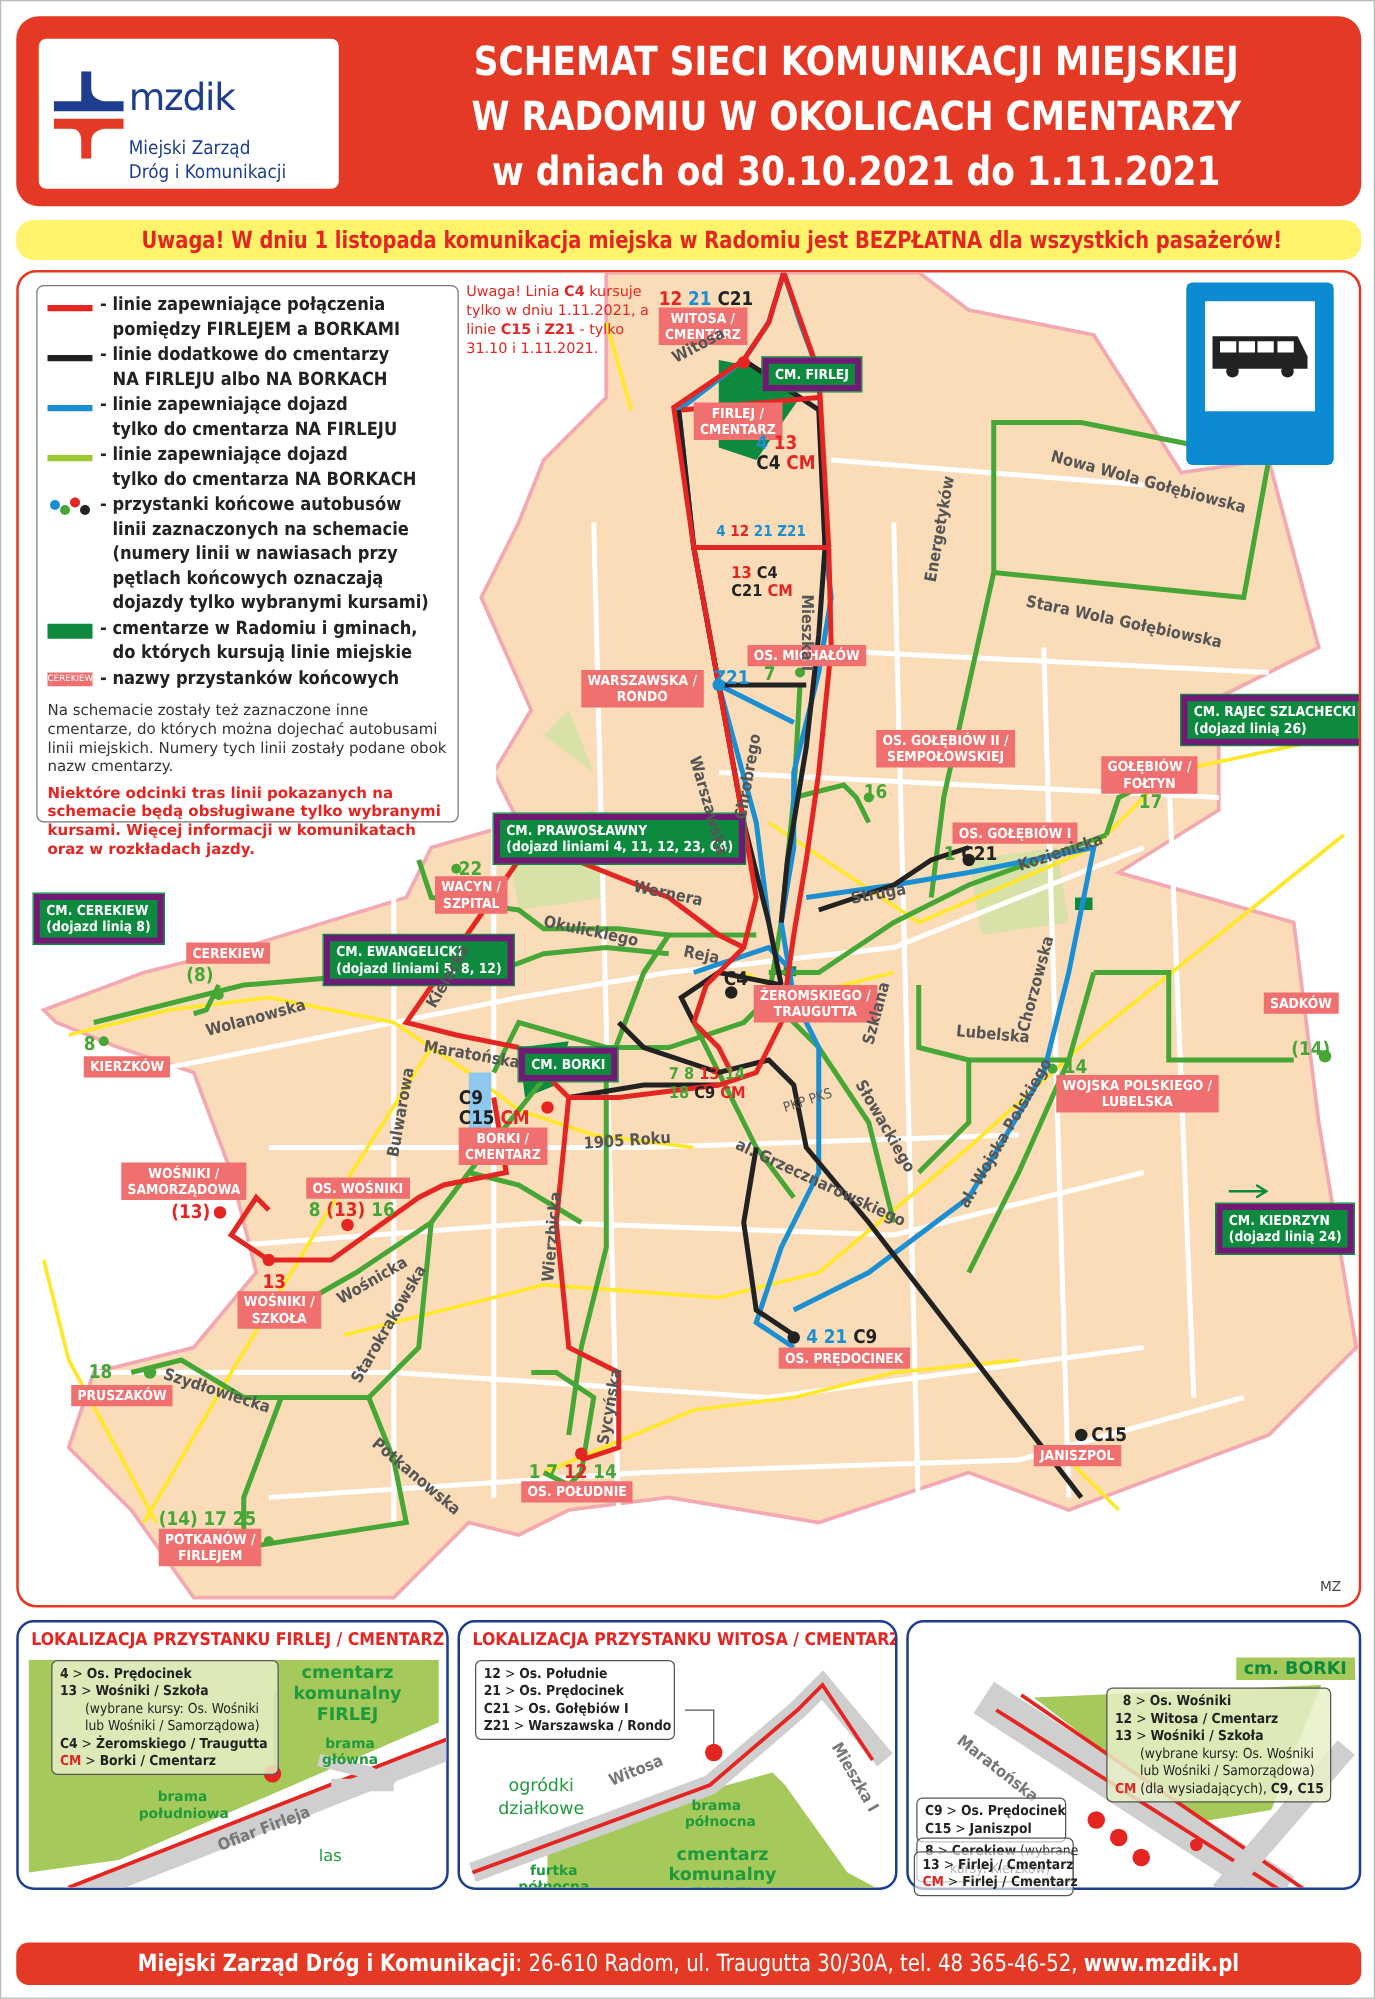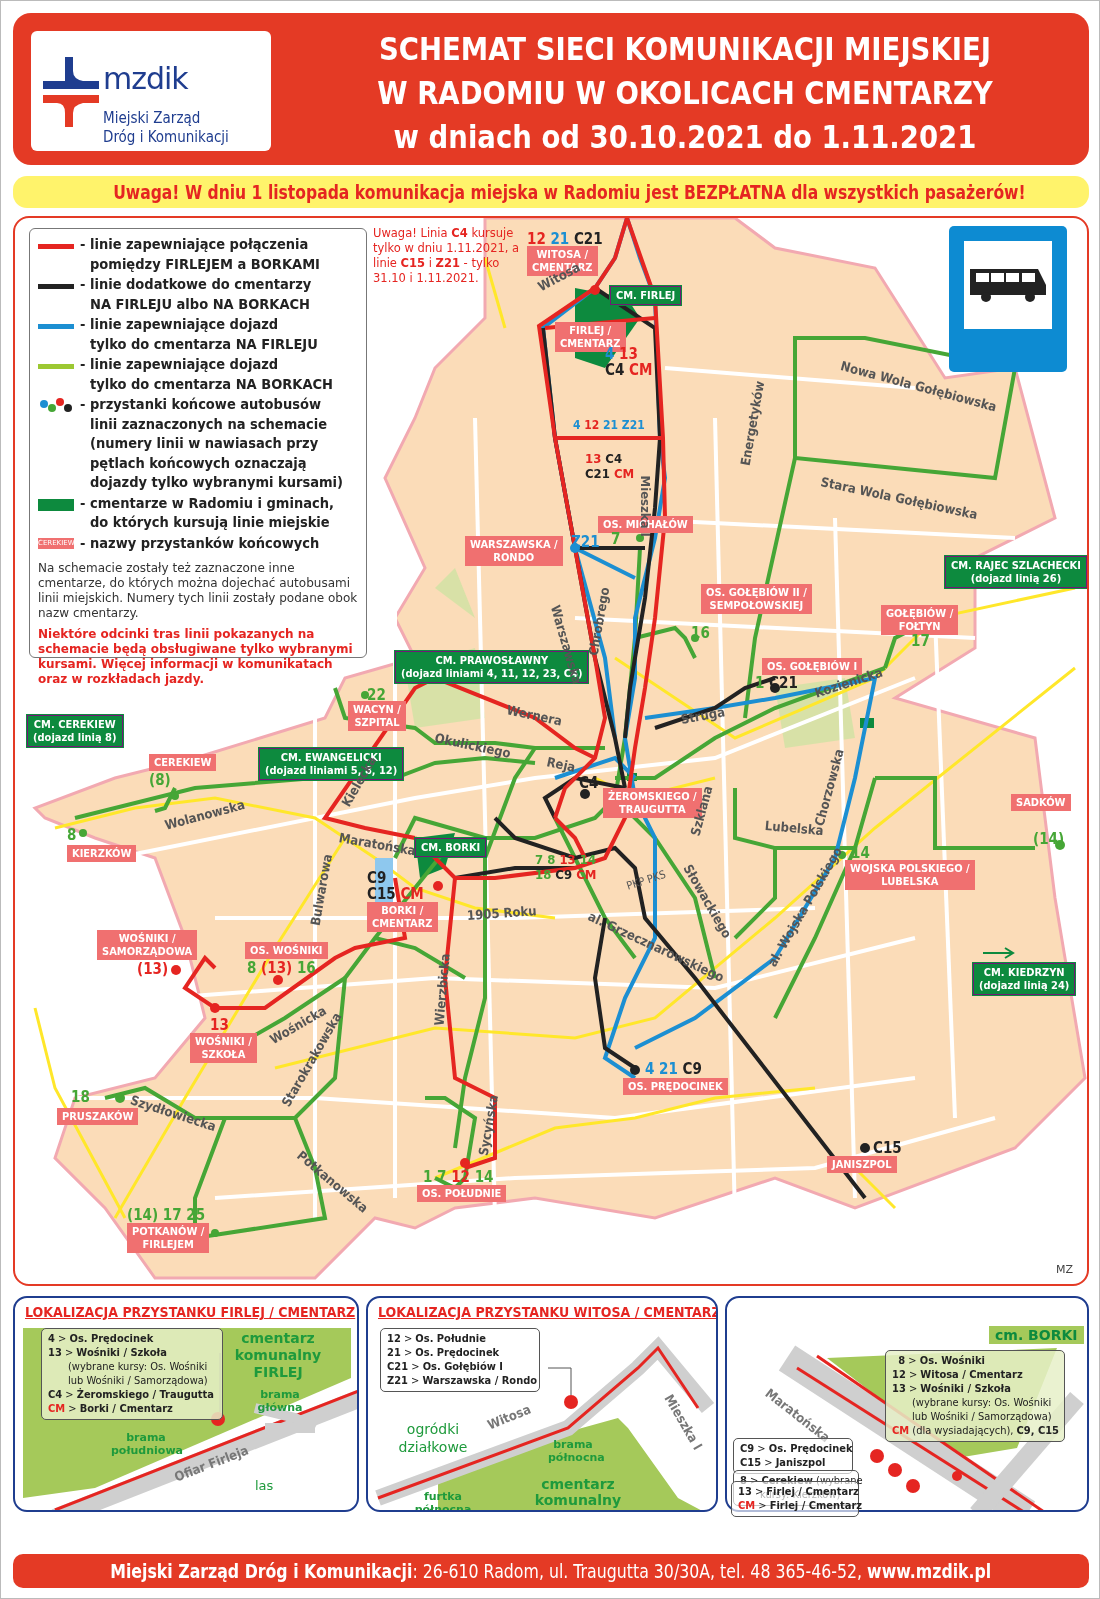--- a/index.html
+++ b/index.html
@@ -19,29 +19,29 @@
   .leg-swatch { width: 36px; flex: none; height: 5px; margin-top: 9px; margin-right: 6px; }
   .leg-text { font-weight: bold; font-size: 14.5px; line-height: 19.5px; color: #222; font-family: "DejaVu Sans Condensed", "DejaVu Sans", sans-serif; }
   .leg-note { font-size: 12px; line-height: 15px; color: #333; margin-top: 8px; }
   .leg-warn { font-size: 12px; line-height: 15px; color: #e52521; font-weight: bold; margin-top: 6px; }
   .dotset { width: 36px; flex: none; margin-right: 6px; position: relative; height: 18px; }
   .dotset i { position: absolute; width: 8px; height: 8px; border-radius: 50%; }
   .mini-label { width: 36px; flex: none; margin-right: 6px; margin-top: 4px; background: #f07070; color: #fff; font-size: 7px; text-align: center; height: 11px; line-height: 11px; }
   .c4note { position: absolute; left: 358px; top: 8px; width: 150px; font-size: 11.5px; line-height: 15px; color: #e52521; }
   .c4note b { font-weight: bold; }
   .stop { position: absolute; background: #f07070; color: #fff; font-weight: bold; font-size: 11px; line-height: 13px; text-align: center; padding: 2px 5px; white-space: nowrap; font-family: "DejaVu Sans Condensed", "DejaVu Sans", sans-serif; }
-  .cem { position: absolute; background: #0d8a3e; color: #fff; font-weight: bold; font-size: 11px; line-height: 13px; text-align: center; padding: 2px 5px; white-space: nowrap; border: 1px solid #701a75; outline: 1px solid #0d8a3e; font-family: "DejaVu Sans Condensed", "DejaVu Sans", sans-serif; }
+  .cem { position: absolute; background: #0d8a3e; color: #fff; font-weight: bold; font-size: 11px; line-height: 13px; padding: 2px 5px; white-space: nowrap; border: 5px solid #701a75; outline: 1px solid #0d8a3e; font-family: "DejaVu Sans Condensed", "DejaVu Sans", sans-serif; }
   .lines { position: absolute; font-weight: bold; font-size: 15px; white-space: nowrap; font-family: "DejaVu Sans Condensed", "DejaVu Sans", sans-serif; }
   .street { position: absolute; font-weight: bold; font-size: 13px; color: #555; white-space: nowrap; transform-origin: left center; font-family: "DejaVu Sans Condensed", "DejaVu Sans", sans-serif; }
   .r { color: #e52521; } .b { color: #1c8fd2; } .k { color: #222; } .g { color: #46a636; }
   .busSign { position: absolute; right: 20px; top: 8px; width: 118px; height: 146px; background: #0d8bd2; border-radius: 5px; }
   .busSign .inner { position: absolute; left: 15px; top: 15px; width: 88px; height: 88px; background: #fff; }
   .mz { position: absolute; right: 14px; bottom: 8px; font-size: 11px; color: #444; }
   .inset { position: absolute; top: 1295px; height: 216px; border: 2px solid #1f3d8f; border-radius: 14px; background: #fff; overflow: hidden; }
-  .inset-title { position: absolute; left: 10px; top: 6px; color: #e52521; font-weight: bold; font-size: 14px; line-height: 17px; white-space: nowrap; font-family: "DejaVu Sans Condensed", "DejaVu Sans", sans-serif; text-decoration: underline; }
+  .inset-title { position: absolute; left: 10px; top: 6px; color: #e52521; font-weight: bold; font-size: 14px; line-height: 17px; white-space: nowrap; font-family: "DejaVu Sans Condensed", "DejaVu Sans", sans-serif; }
   .inbox { position: absolute; background: rgba(255,255,255,0.65); border: 1px solid #555; border-radius: 5px; padding: 3px 6px; font-size: 11px; line-height: 14px; color: #222; font-family: "DejaVu Sans Condensed", "DejaVu Sans", sans-serif; }
   .inbox b { font-weight: bold; }
   .inbox .row { white-space: nowrap; }
   .gtext { position: absolute; color: #1f9a3c; font-weight: bold; text-align: center; font-size: 11px; line-height: 13px; }
   .footer { position: absolute; left: 12px; top: 1553px; width: 1076px; height: 34px; background: #e43a25; border-radius: 10px; color: #fff; font-size: 19px; line-height: 34px; text-align: center; white-space: nowrap; }
   .footer span.wrap { display: inline-block; transform: scaleX(0.83); }
   .footer b { font-weight: bold; }
 </style>
 </head>
 <body>

